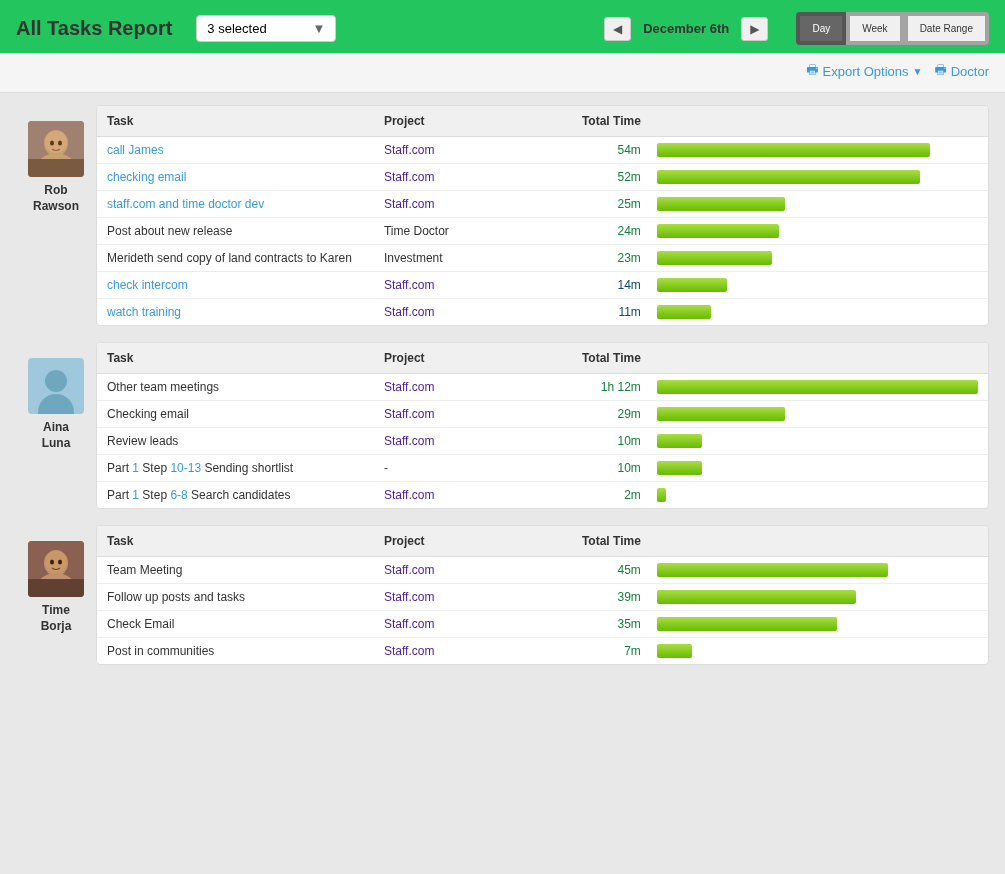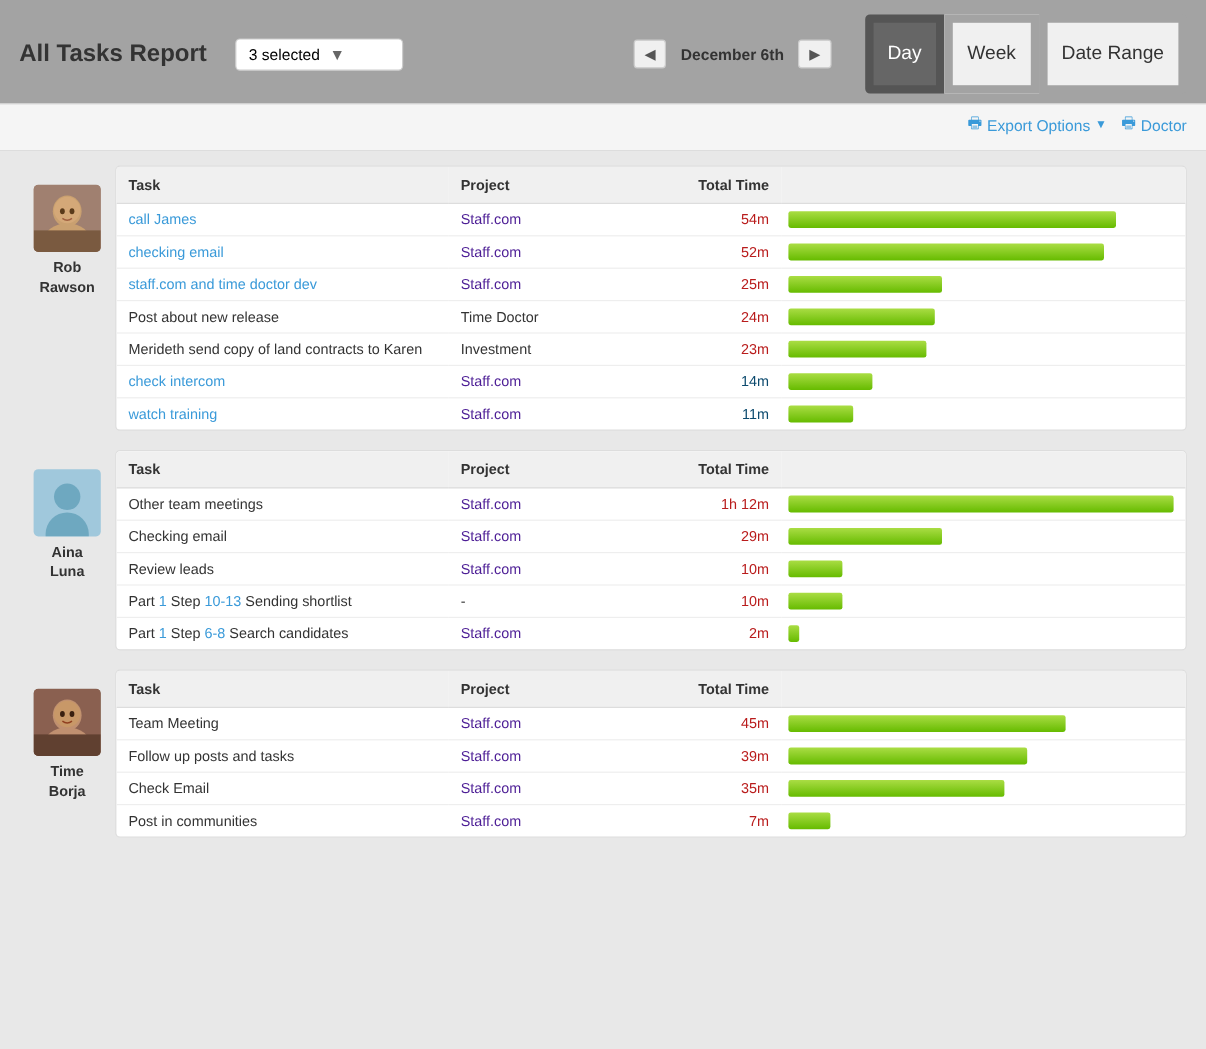--- a/index.html
+++ b/index.html
@@ -5,21 +5,21 @@
     * { box-sizing: border-box; margin: 0; padding: 0; }
     body {
       font-family: Arial, sans-serif;
       font-size: 13px;
       background: #e8e8e8;
       color: #333;
       min-height: 874px;
       width: 1005px;
     }
     .header {
-      background: #a3a3a3;
+      background: #22c55e;
       border-bottom: 1px solid #ddd;
       padding: 12px 16px 8px 16px;
       display: flex;
       align-items: center;
       gap: 16px;
     }
     .header-title {
       font-size: 20px;
       font-weight: bold;
       color: #333;
@@ -28,20 +28,21 @@
     .dropdown-btn {
       display: flex;
       align-items: center;
       background: white;
       border: 1px solid #ccc;
       border-radius: 4px;
       padding: 5px 10px;
       cursor: pointer;
       font-size: 13px;
       min-width: 140px;
+      justify-content: space-between;
     }
     .dropdown-btn .arrow { margin-left: 8px; color: #666; }
     .date-nav {
       display: flex;
       align-items: center;
       margin-left: auto;
       gap: 4px;
     }
     .date-nav-btn {
       background: #f0f0f0;
@@ -56,25 +57,25 @@
       font-size: 13px;
       font-weight: bold;
       color: #333;
       padding: 0 8px;
     }
     .view-btns {
       display: flex;
       margin-left: 12px;
     }
     .view-btn {
-      border: 7px solid #a3a3a3;
+      border: 4px solid #a3a3a3;
       background: #f0f0f0;
-      padding: 17px 12px;
+      padding: 7px 12px;
       cursor: pointer;
-      font-size: 16px;
+      font-size: 10px;
       color: #333;
     }
     .view-btn:first-child { border-radius: 4px 0 0 4px; }
     .view-btn:last-child { border-radius: 0 4px 4px 0; }
     .view-btn.active {
       background: #666;
       color: white;
       border-color: #555;
     }
     .sub-header {
@@ -156,21 +157,21 @@
     }
     tbody tr:last-child { border-bottom: none; }
     tbody td {
       padding: 6px 10px;
       font-size: 12px;
       vertical-align: middle;
     }
     .task-link { color: #3a9ad9; text-decoration: none; }
     .task-text { color: #333; }
     .project-link { color: #4c1d95; text-decoration: none; }
-    .time-val { text-align: right; font-size: 12px; color: #b91c1c; }
+    .time-val { text-align: right; font-size: 12px; color: #15803d; }
     .time-val.link-time { color: #0c4a6e; }
     .bar-cell { width: 280px; padding-left: 6px; }
     .bar-outer {
       height: 14px;
       background: transparent;
     }
     .bar-inner {
       height: 14px;
       background: linear-gradient(to bottom, #aadd44, #66bb00);
       border-radius: 2px;

